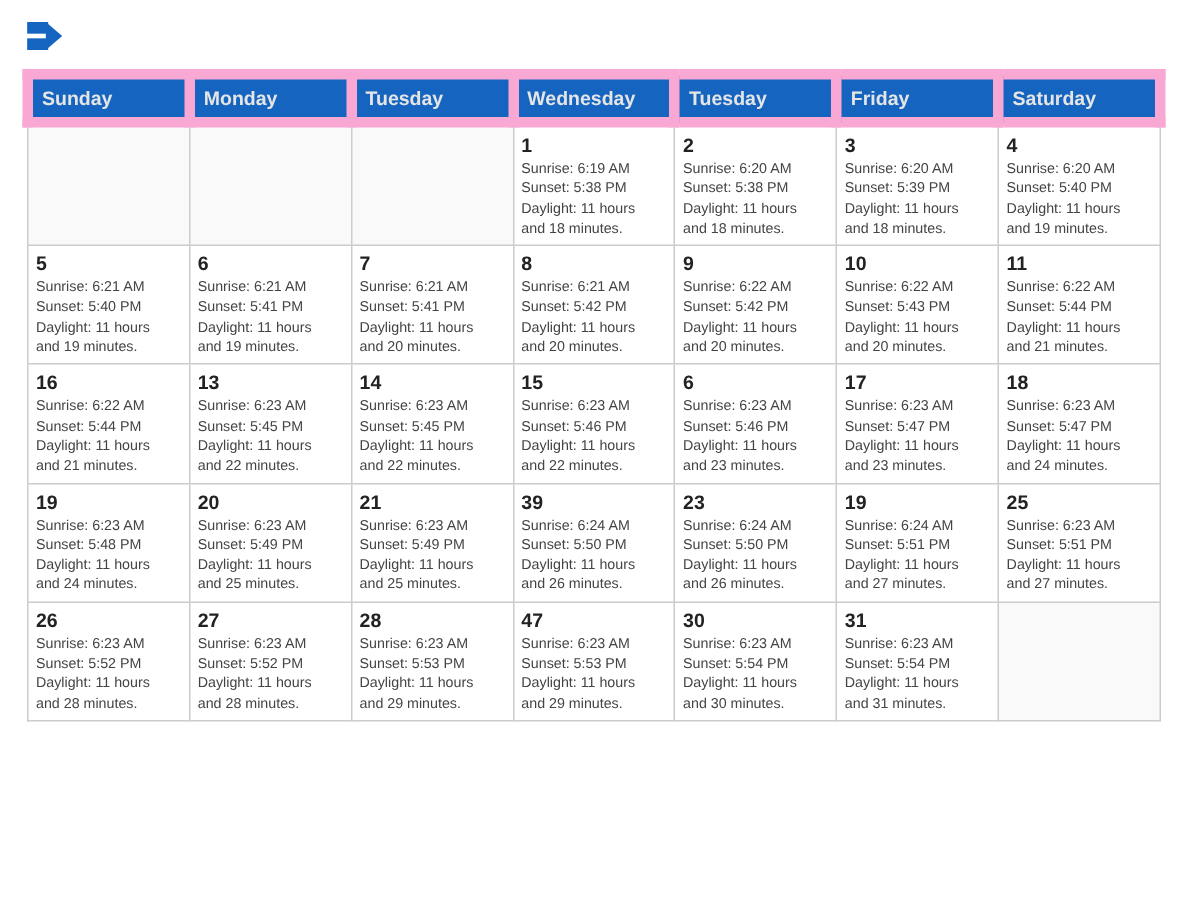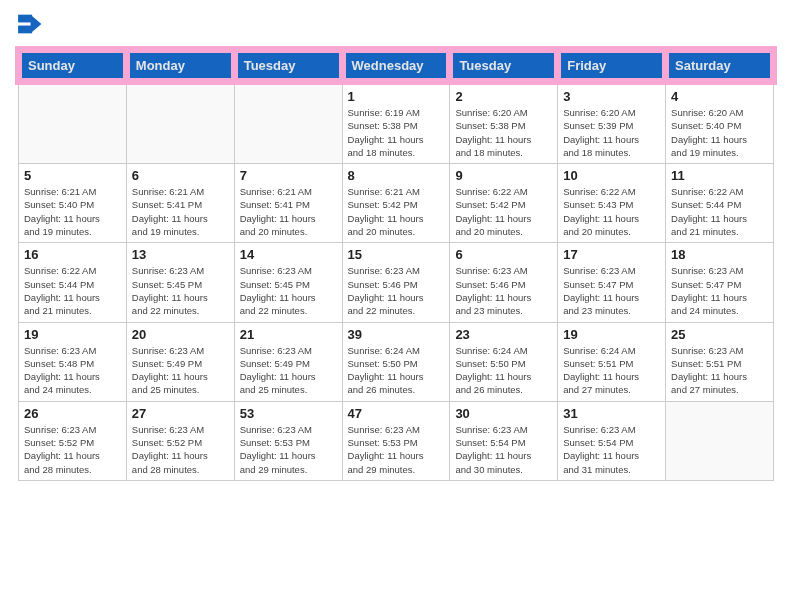--- a/index.html
+++ b/index.html
@@ -323,21 +323,21 @@
 and 28 minutes.</div>
           </td>
           <td>
             <span class="day-number">27</span>
             <div class="day-info" style="white-space: pre-line;">Sunrise: 6:23 AM
 Sunset: 5:52 PM
 Daylight: 11 hours
 and 28 minutes.</div>
           </td>
           <td>
-            <span class="day-number">53</span>
+            <span class="day-number">28</span>
             <div class="day-info" style="white-space: pre-line;">Sunrise: 6:23 AM
 Sunset: 5:53 PM
 Daylight: 11 hours
 and 29 minutes.</div>
           </td>
           <td>
             <span class="day-number">47</span>
             <div class="day-info" style="white-space: pre-line;">Sunrise: 6:23 AM
 Sunset: 5:53 PM
 Daylight: 11 hours

